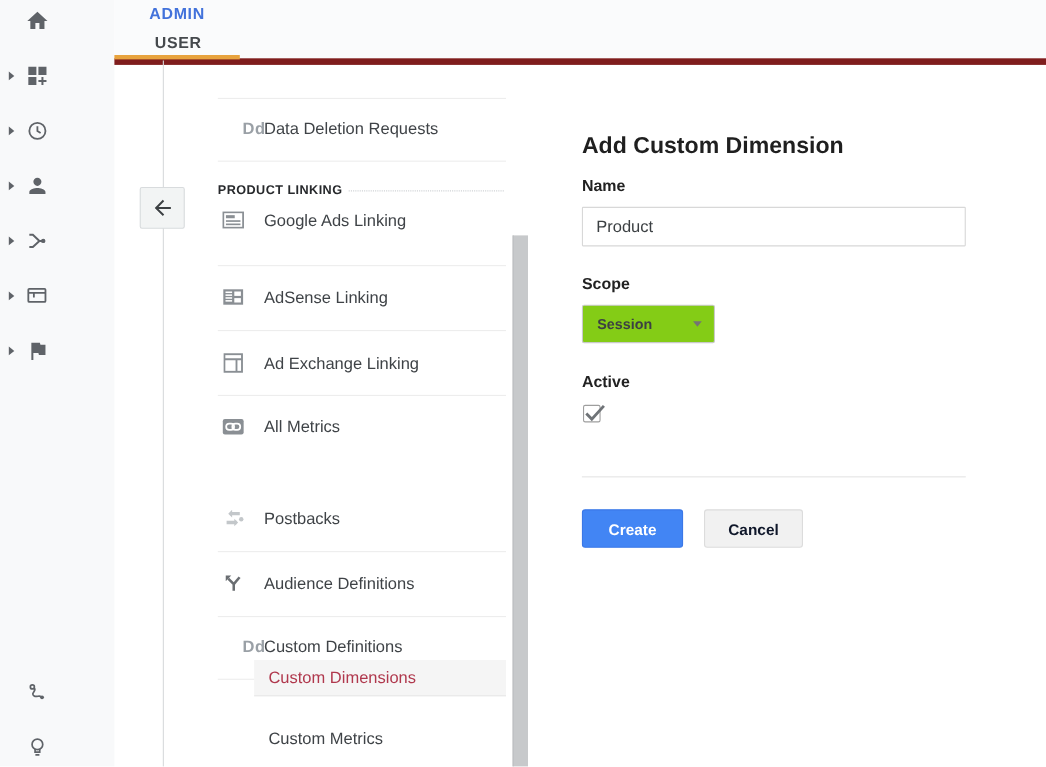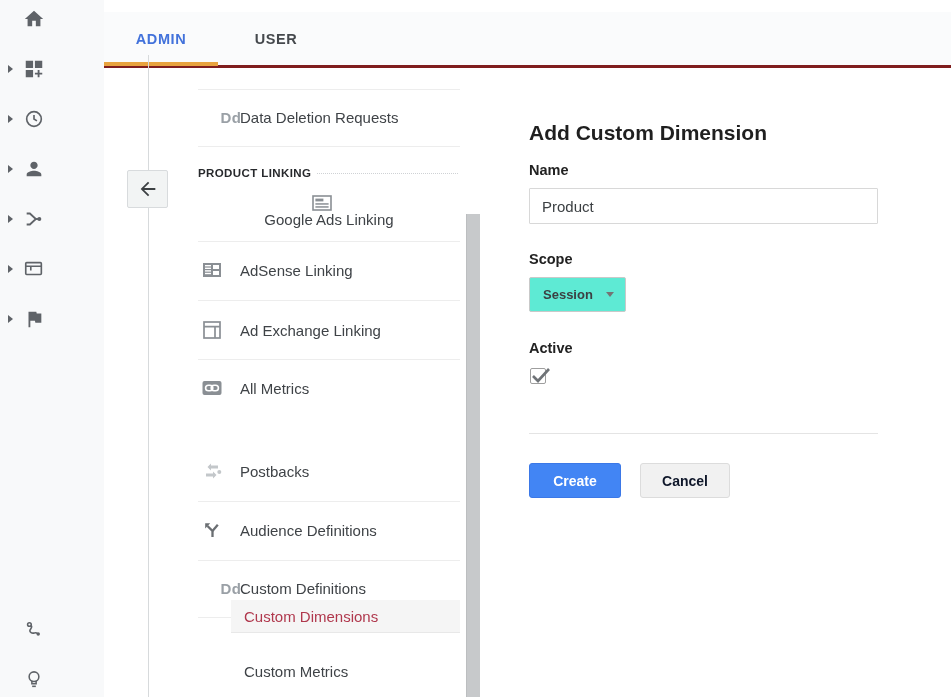--- a/index.html
+++ b/index.html
@@ -6,21 +6,21 @@
   body{font-family:"Liberation Sans",sans-serif;-webkit-font-smoothing:antialiased;}
   .screen{position:relative;width:951px;height:697px;background:#fff;overflow:hidden;}
 
   
   .rail{position:absolute;left:0;top:0;width:104px;height:697px;background:#f8f9fa;}
   .rail-item{position:absolute;left:0;width:104px;height:26px;display:flex;align-items:center;cursor:pointer;background:transparent;border:none;padding:0;}
   .rail-item svg{position:absolute;left:23px;width:22px;height:22px;}
   .caret{position:absolute;left:8px;width:0;height:0;border-top:4px solid transparent;border-bottom:4px solid transparent;border-left:5px solid #5f6368;}
 
   
-  .tabbar{position:absolute;left:104px;top:12px;width:847px;height:53px;background:#fafbfc;border-bottom:3px solid #7f1d1d;display:flex;}
+  .tabbar{position:absolute;left:104px;top:0;width:847px;height:53px;background:#fafbfc;border-bottom:6px solid #7f1d1d;display:flex;flex-direction:column;}
   .tab{height:53px;display:flex;align-items:center;justify-content:center;font-size:14.5px;font-weight:bold;letter-spacing:.6px;cursor:pointer;background:transparent;border:none;font-family:inherit;}
   .tab-admin{width:114px;color:#4272db;}
   .tab-user{width:116px;color:#45494d;}
   .tab-underline{position:absolute;left:0;bottom:-1px;width:114px;height:4px;background:#e8a33e;}
 
   
   .vline{position:absolute;left:148px;top:55px;width:1px;height:642px;background:#d7dadc;}
   .back-btn{position:absolute;left:127px;top:170px;width:41px;height:38px;background:#f2f4f4;border:1px solid #d8dbdd;border-radius:2px;display:flex;align-items:center;justify-content:center;cursor:pointer;z-index:3;padding:0;}
   .back-btn svg{width:22px;height:22px;}
 
@@ -43,21 +43,21 @@
 
   .nav-scrollbar{position:absolute;left:466px;top:214px;width:13px;height:483px;background:#c7c9cb;border-left:1px solid #bcbec0;cursor:pointer;}
 
   
   .page-title{position:absolute;left:529px;top:121px;font-size:21px;font-weight:bold;color:#1f1f1f;}
   .field-label{position:absolute;left:529px;font-size:14.5px;font-weight:bold;color:#222;}
   .lbl-name{top:162px;}
   .lbl-scope{top:251px;}
   .lbl-active{top:340px;text-align:center;}
   .text-input{position:absolute;left:529px;top:188px;width:349px;height:36px;box-sizing:border-box;border:1px solid #d8d8d8;border-radius:1px;padding:0 12px;font-size:15px;color:#3c4043;font-family:inherit;background:#fff;outline:none;}
-  .select{position:absolute;left:529px;top:277px;width:97px;height:35px;box-sizing:border-box;background:#5eead4;border:1px solid #c9c9c9;border-radius:2px;display:flex;align-items:center;justify-content:space-between;padding:0 11px 0 13px;cursor:pointer;font-family:inherit;}
+  .select{position:absolute;left:529px;top:277px;width:121px;height:35px;box-sizing:border-box;background:#84cc16;border:1px solid #c9c9c9;border-radius:2px;display:flex;align-items:center;justify-content:space-between;padding:0 11px 0 13px;cursor:pointer;font-family:inherit;}
   .select-value{font-size:13px;font-weight:bold;color:#3c4043;}
   .select-caret{width:0;height:0;border-left:4.5px solid transparent;border-right:4.5px solid transparent;border-top:5px solid #747474;}
   .checkbox{position:absolute;left:530px;top:368px;width:16px;height:16px;box-sizing:border-box;border:1px solid #9e9e9e;border-radius:2px;background:#fff;cursor:pointer;}
   .checkbox svg{position:absolute;left:-2px;top:-6px;width:24px;height:24px;overflow:visible;}
   .form-divider{position:absolute;left:529px;top:433px;width:349px;height:1px;background:#e4e4e4;}
   .btn{position:absolute;top:463px;height:35px;font-size:14px;font-weight:bold;border-radius:3px;cursor:pointer;font-family:inherit;}
   .btn-create{left:529px;width:92px;background:#4285f4;color:#fff;border:1px solid #3b78e7;}
   .btn-cancel{left:640px;width:90px;background:#f1f1f1;color:#0f172a;border:1px solid #dcdcdc;}
 </style>
 </head>
@@ -156,21 +156,21 @@
         <span class="dd-glyph">Dd</span>
       </span>
     <span class="nav-label">Data Deletion Requests</span>
   </button>
 
   <div class="section-header">
     <span class="section-title">PRODUCT LINKING</span>
     <span class="section-rule"></span>
   </div>
 
-  <button class="nav-row" style="top:195px;flex-direction:column;">
+  <button class="nav-row" style="top:183px;">
     <span class="nav-icon">
       <svg width="20" height="16" viewBox="0 0 20 16">
           <rect x="1" y="1" width="18" height="14" fill="#fff" stroke="#8a8f94" stroke-width="1.6"></rect>
           <rect x="3.4" y="3.6" width="8" height="2.8" fill="#8a8f94"></rect>
           <rect x="3.4" y="8.2" width="13.2" height="1.5" fill="#8a8f94"></rect>
           <rect x="3.4" y="11.2" width="13.2" height="1.5" fill="#8a8f94"></rect>
         </svg>
     </span>
     <span class="nav-label">Google Ads Linking</span>
   </button>

